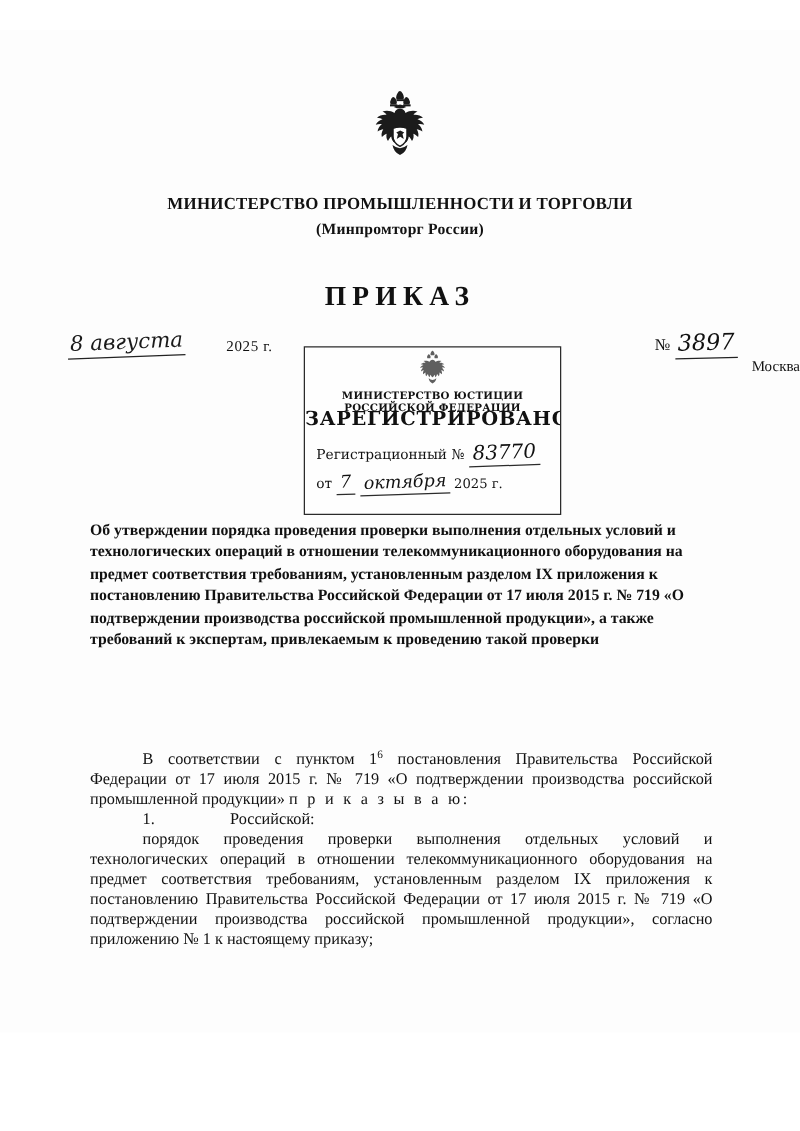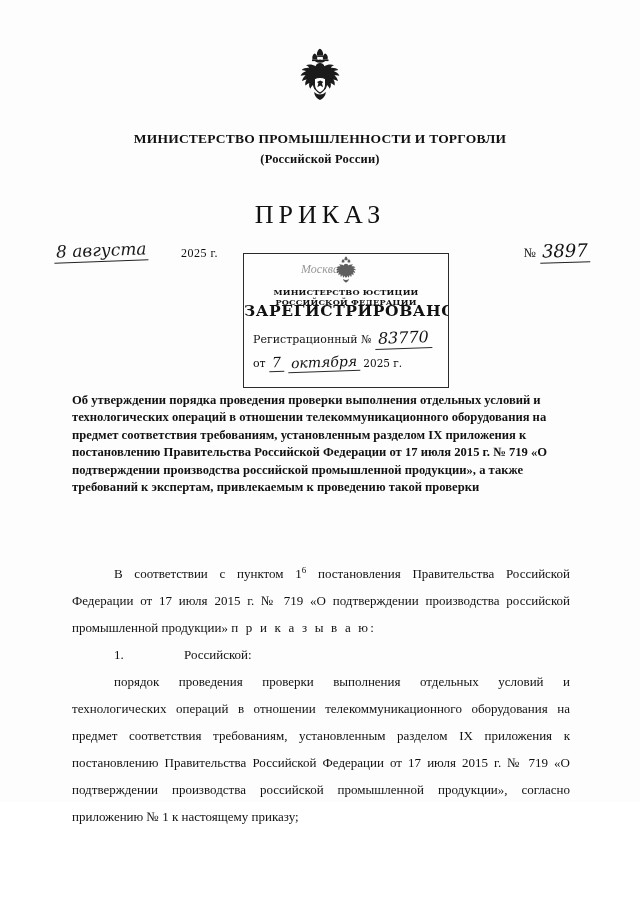--- a/index.html
+++ b/index.html
@@ -13,20 +13,21 @@
     font-family: "Liberation Serif", serif;
     color: #111111;
     position: relative;
     overflow: hidden;
   }
   .page {
     position: relative;
     width: 640px;
     height: 802px;
     background: #fdfdfd;
+    margin-top: 24px;
   }
 
   
   .emblem {
     position: absolute;
     top: 48px;
     left: 0;
     right: 0;
     text-align: center;
     height: 70px;
@@ -53,22 +54,22 @@
     margin-top: 2px;
   }
 
   
   .doctype {
     position: absolute;
     top: 200px;
     left: 0;
     right: 0;
     text-align: center;
-    font-weight: normal;
-    font-size: 26px;
+    font-weight: bold;
+    font-size: 22px;
     letter-spacing: 5px;
   }
 
   
   .datenum {
     position: absolute;
     top: 240px;
     left: 48px;
     right: 40px;
     height: 30px;
@@ -116,23 +117,22 @@
     display: inline-block;
     border-bottom: 1.3px solid #222;
     transform: rotate(-1.5deg);
     padding: 0 2px 1px 2px;
   }
   .city {
     position: absolute;
     top: 262px;
     left: 0;
     right: 0;
-    text-align: center;
+    text-align: right;
     font-size: 12px;
-    font-style: italic;
   }
 
   
   .stamp {
     position: absolute;
     top: 253px;
     left: 243px;
     width: 204px;
     height: 133px;
     border: 1.4px solid #2b2b2b;
@@ -196,25 +196,25 @@
     width: 500px;
     text-align: left;
     font-weight: bold;
     font-size: 12.6px;
     line-height: 17.4px;
   }
 
   
   .body {
     position: absolute;
-    top: 557px;
+    top: 571px;
     left: 72px;
     width: 498px;
     font-size: 13px;
-    line-height: 27px;
+    line-height: 16px;
     text-align: justify;
   }
   .body p { margin: 0 0 0 0; text-indent: 42px; }
   .body .spaced { letter-spacing: 2.2px; }
   sup { font-size: 9px; vertical-align: super; }
   .num-item { display: inline-block; width: 70px; text-indent: 0; }
 </style>
 </head>
 <body>
 
@@ -269,21 +269,21 @@
         <path d="M30 29.5 c3.2 0 5.6 1.2 5.6 1.2 l0 6.4 c0 4.4-3.4 6.8-5.6 8 c-2.2-1.2-5.6-3.6-5.6-8 l0-6.4 c0 0 2.4-1.2 5.6-1.2z" fill="#fff" stroke="#1b1b1b" stroke-width="1.2"></path>
         <path d="M27 34 l3.2-1.6 l3.2 1.6 l-1.4 1.2 l1 4 l-2.8-1.8 l-2.8 1.8 l1-4z"></path>
 
         <path d="M24 44 q6 5 12 0 q-1 6-6 8 q-5-2-6-8z"></path>
       </g>
     </svg>
   </div>
 
   <div class="ministry">
     <div class="line1">МИНИСТЕРСТВО ПРОМЫШЛЕННОСТИ И ТОРГОВЛИ</div>
-    <div class="line3">(Российской России)</div>
+    <div class="line3">(Минпромторг России)</div>
   </div>
 
   <div class="doctype">ПРИКАЗ</div>
 
   <div class="datenum">
     <div class="date-hand hand">
       <span class="ul">8 августа</span>
     </div>
     <div class="year-print">2025 г.</div>
     <div class="num-block">

